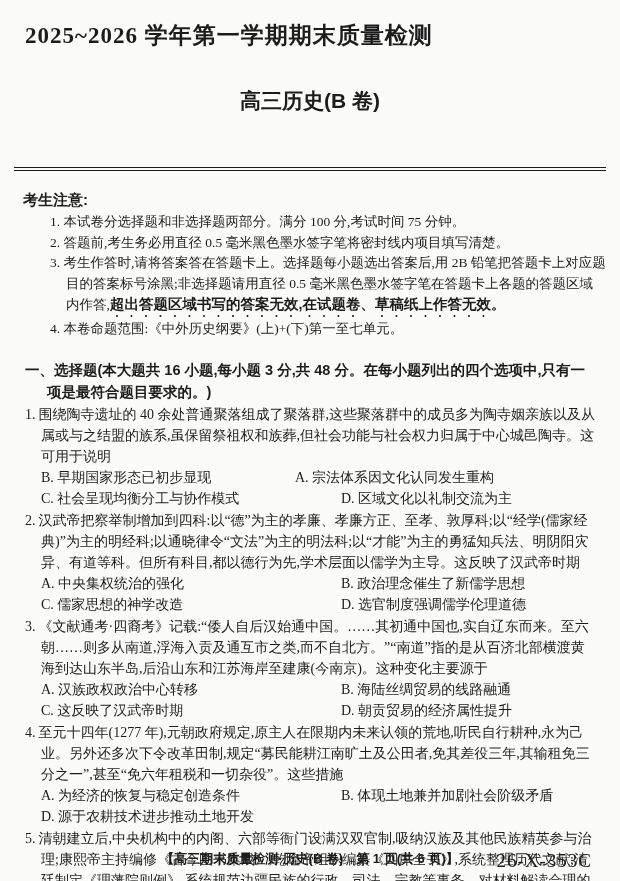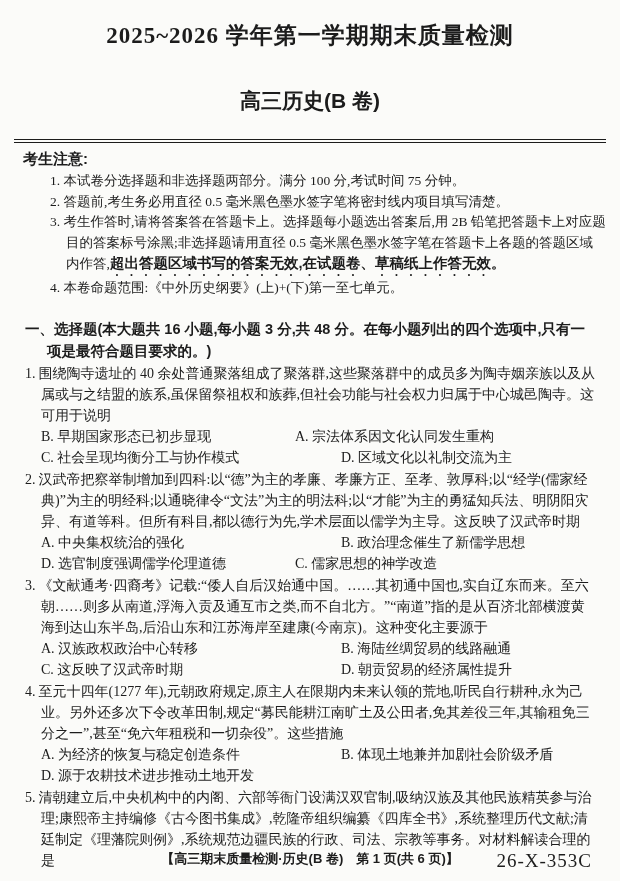--- a/index.html
+++ b/index.html
@@ -10,38 +10,38 @@
     font-family: "Liberation Serif", serif;
     overflow: hidden;
   }
   .page {
     position: relative;
     box-sizing: border-box;
     width: 620px; height: 881px;
     padding: 14px 25px 0 25px;
   }
   .title {
-    text-align: center;
+    text-align: left;
     font-size: 23px;
     font-weight: 600;
     letter-spacing: 1px;
     font-family: "Liberation Serif", serif;
     margin-top: 6px;
   }
   .subtitle {
     text-align: center;
     font-size: 21px;
     font-weight: bold;
     font-family: "Liberation Sans", sans-serif;
     margin-top: 36px;
   }
   .notice {
-    margin: 24px -11px 0 -11px;
+    margin: 52px -11px 0 -11px;
     border-top: 4px double #1c1c1c;
-    padding-top: 5px;
+    padding-top: 18px;
   }
   .notice-heading {
     font-family: "Liberation Sans", sans-serif;
     font-weight: bold;
     font-size: 15px;
     padding-left: 9px;
     line-height: 22px;
   }
   .notice-items { margin-top: 1px; }
   .notice-item {
@@ -139,22 +139,22 @@
   </div>
 
   <div class="question">
     <div class="q-stem"><span class="q-number">2.</span><span>汉武帝把察举制增加到四科:以“德”为主的孝廉、孝廉方正、至孝、敦厚科;以“经学(儒家经典)”为主的明经科;以通晓律令“文法”为主的明法科;以“才能”为主的勇猛知兵法、明阴阳灾异、有道等科。但所有科目,都以德行为先,学术层面以儒学为主导。这反映了汉武帝时期</span></div>
     <div class="options">
       <div class="opt-row">
         <div class="opt opt-left">A. 中央集权统治的强化</div>
         <div class="opt opt-right">B. 政治理念催生了新儒学思想</div>
       </div>
       <div class="opt-row">
+        <div class="opt opt-left">C. 儒家思想的神学改造</div>
         <div class="opt opt-right">D. 选官制度强调儒学伦理道德</div>
-        <div class="opt opt-left">C. 儒家思想的神学改造</div>
       </div>
     </div>
   </div>
 
   <div class="question">
     <div class="q-stem"><span class="q-number">3.</span><span>《文献通考·四裔考》记载:“倭人自后汉始通中国。……其初通中国也,实自辽东而来。至六朝……则多从南道,浮海入贡及通互市之类,而不自北方。”“南道”指的是从百济北部横渡黄海到达山东半岛,后沿山东和江苏海岸至建康(今南京)。这种变化主要源于</span></div>
     <div class="options">
       <div class="opt-row">
         <div class="opt opt-left">A. 汉族政权政治中心转移</div>
         <div class="opt opt-right">B. 海陆丝绸贸易的线路融通</div>

